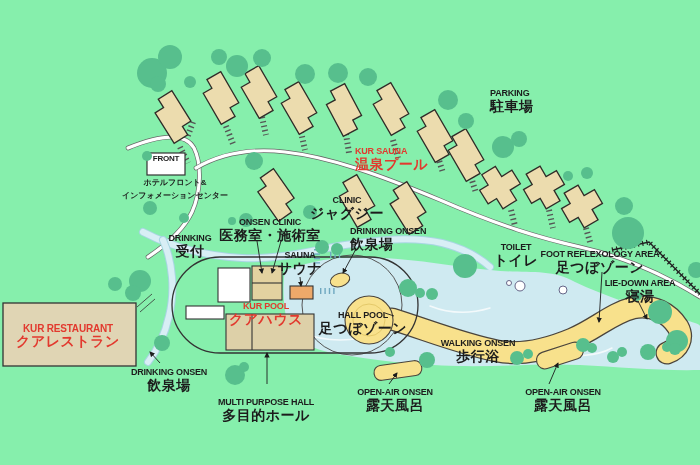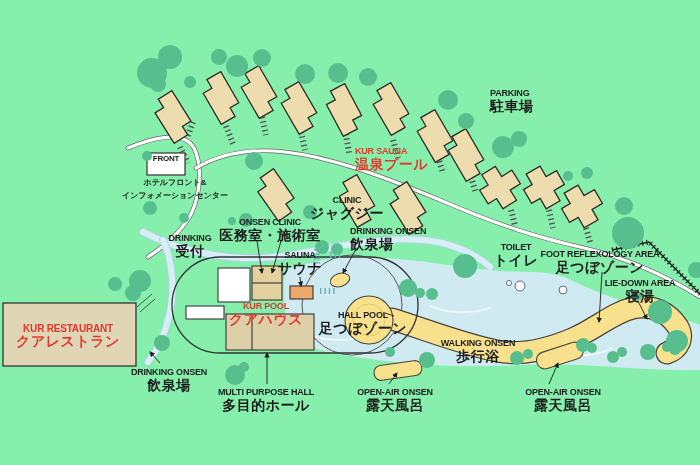--- a/index.html
+++ b/index.html
@@ -272,21 +272,21 @@
         <span class="lbl-jp">クアレストラン</span>
       </div>
       <div class="label center" style="left: 478px; top: 337px;">
         <span class="lbl-en">WALKING ONSEN</span>
         <span class="lbl-jp">歩行浴</span>
       </div>
       <div class="label center" style="left: 169px; top: 366px;">
         <span class="lbl-en">DRINKING ONSEN</span>
         <span class="lbl-jp">飲泉場</span>
       </div>
-      <div class="label center" style="left: 266px; top: 386px;">
+      <div class="label center" style="left: 266px; top: 396px;">
         <span class="lbl-en">MULTI PURPOSE HALL</span>
         <span class="lbl-jp">多目的ホール</span>
       </div>
       <div class="label center" style="left: 395px; top: 386px;">
         <span class="lbl-en">OPEN-AIR ONSEN</span>
         <span class="lbl-jp">露天風呂</span>
       </div>
       <div class="label center" style="left: 563px; top: 386px;">
         <span class="lbl-en">OPEN-AIR ONSEN</span>
         <span class="lbl-jp">露天風呂</span>

